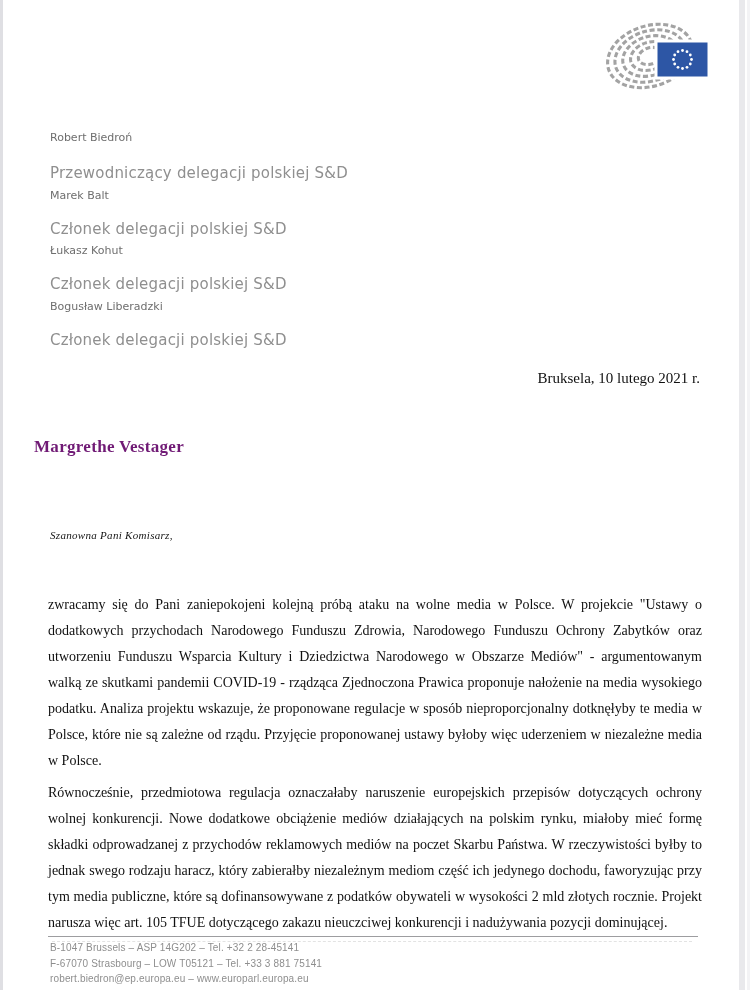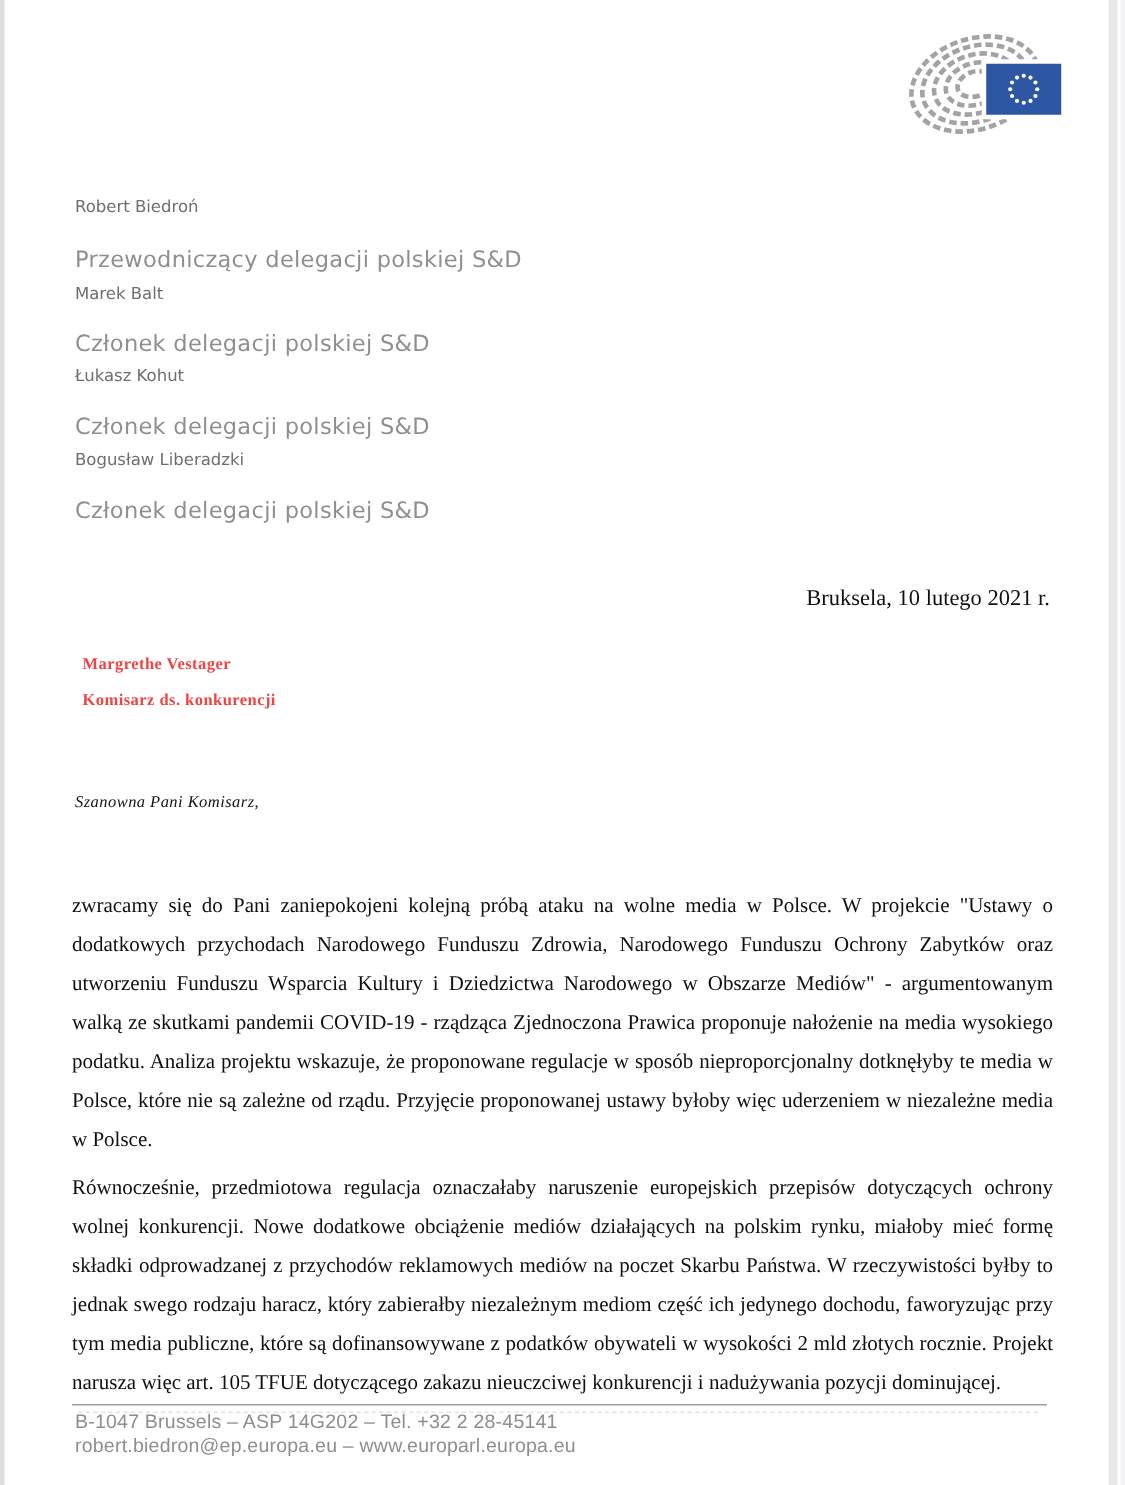--- a/index.html
+++ b/index.html
@@ -27,26 +27,26 @@
     position: absolute; left: 50px;
     font-family: "DejaVu Sans", sans-serif;
     font-size: 15px; color: #8f8f8f; letter-spacing: 0.2px;
   }
   .n1 { top: 131px; } .r1 { top: 164px; }
   .n2 { top: 189px; } .r2 { top: 220px; }
   .n3 { top: 244px; } .r3 { top: 275px; }
   .n4 { top: 300px; text-align: center; } .r4 { top: 331px; }
 
   .dateline {
-    position: absolute; left: 48px; top: 391px; width: 652px;
+    position: absolute; left: 48px; top: 370px; width: 652px;
     text-align: right; font-size: 15px; color: #101010;
   }
   .recipient-name, .recipient-title {
-    position: absolute; left: 55px;
-    font-size: 11px; font-weight: bold; color: #ef4444;
+    position: absolute; left: 34px;
+    font-size: 17px; font-weight: bold; color: #701a75;
     letter-spacing: 0.3px;
   }
   .recipient-name  { top: 437px; }
   .recipient-title { top: 461px; }
 
   .salutation {
     position: absolute; left: 50px; top: 529px;
     font-size: 11px; font-style: italic; color: #141414;
     letter-spacing: 0.3px;
   }
@@ -63,21 +63,21 @@
     position: absolute; left: 48px; top: 936px; width: 650px;
     border-top: 1.5px solid #9d9da0;
   }
   .footer-rule-echo {
     position: absolute; left: 52px; top: 941px; width: 640px;
     border-top: 1px dashed #e3e3e3;
   }
   .footer {
     position: absolute; left: 50px; top: 940px;
     font-family: "Liberation Sans", sans-serif;
-    font-size: 13px; line-height: 15.6px; color: #8e8e8e;
+    font-size: 10px; line-height: 15.6px; color: #8e8e8e;
     letter-spacing: 0.15px;
   }
 </style>
 </head>
 <body>
 
 <div class="page">
 
   <div class="edge edge-left"></div>
   <div class="edge edge-right"></div>
@@ -114,29 +114,29 @@
   <div class="signer-name n2">Marek Balt</div>
   <div class="signer-role r2">Członek delegacji polskiej S&amp;D</div>
   <div class="signer-name n3">Łukasz Kohut</div>
   <div class="signer-role r3">Członek delegacji polskiej S&amp;D</div>
   <div class="signer-name n4">Bogusław Liberadzki</div>
   <div class="signer-role r4">Członek delegacji polskiej S&amp;D</div>
 
   <div class="dateline">Bruksela, 10 lutego 2021 r.</div>
 
   <div class="recipient-name">Margrethe Vestager</div>
-  <div class="recipient-title">Komisarz ds. konkurencji</div>
 
   <div class="salutation">Szanowna Pani Komisarz,</div>
 
   <div class="letter-body">
     <p>zwracamy się do Pani zaniepokojeni kolejną próbą ataku na wolne media w Polsce. W projekcie "Ustawy o dodatkowych przychodach Narodowego Funduszu Zdrowia, Narodowego Funduszu Ochrony Zabytków oraz utworzeniu Funduszu Wsparcia Kultury i Dziedzictwa Narodowego w Obszarze Mediów" - argumentowanym walką ze skutkami pandemii COVID-19 - rządząca Zjednoczona Prawica proponuje nałożenie na media wysokiego podatku. Analiza projektu wskazuje, że proponowane regulacje w sposób nieproporcjonalny dotknęłyby te media w Polsce, które nie są zależne od rządu. Przyjęcie proponowanej ustawy byłoby więc uderzeniem w niezależne media w Polsce.</p>
     <p>Równocześnie, przedmiotowa regulacja oznaczałaby naruszenie europejskich przepisów dotyczących ochrony wolnej konkurencji. Nowe dodatkowe obciążenie mediów działających na polskim rynku, miałoby mieć formę składki odprowadzanej z przychodów reklamowych mediów na poczet Skarbu Państwa. W rzeczywistości byłby to jednak swego rodzaju haracz, który zabierałby niezależnym mediom część ich jedynego dochodu, faworyzując przy tym media publiczne, które są dofinansowywane z podatków obywateli w wysokości 2 mld złotych rocznie. Projekt narusza więc art. 105 TFUE dotyczącego zakazu nieuczciwej konkurencji i nadużywania pozycji dominującej.</p>
   </div>
 
   <div class="footer-rule"></div>
   <div class="footer-rule-echo"></div>
   <div class="footer">
     <div>B-1047 Brussels – ASP 14G202 – Tel. +32 2 28-45141</div>
+    <div>F-67070 Strasbourg – LOW T05121 – Tel. +33 3 881 75141</div>
     <div>robert.biedron@ep.europa.eu – www.europarl.europa.eu</div>
   </div>
 
 </div>
 
 </body></html>

